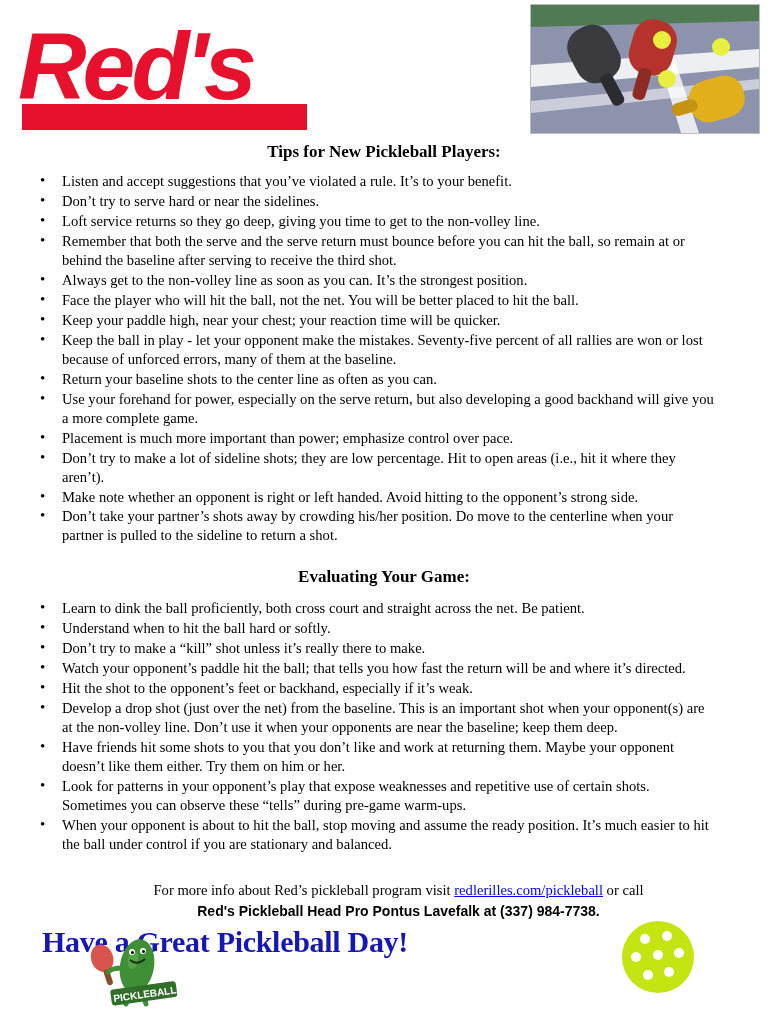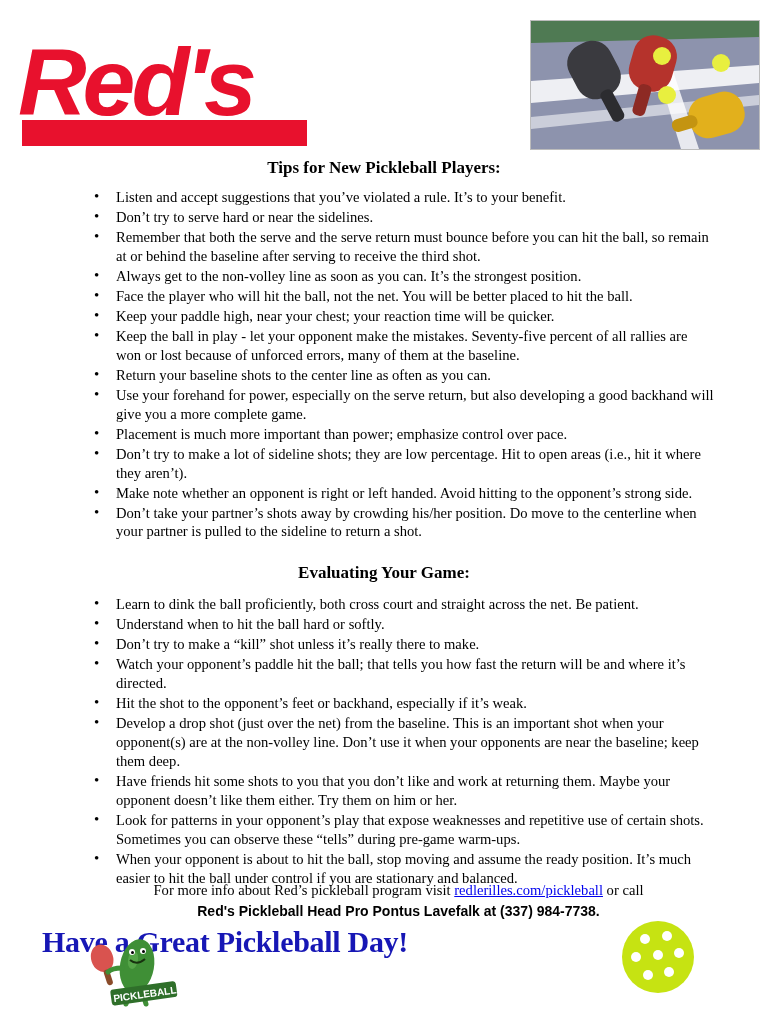--- a/index.html
+++ b/index.html
@@ -13,21 +13,20 @@
     position: relative;
     font-family: "Liberation Serif", serif;
     color: #000000;
     overflow: hidden;
   }
 
   
   .header {
     position: relative;
     height: 140px;
-    margin-top: 16px;
   }
   .logo {
     position: absolute;
     left: 18px;
     top: 16px;
     font-family: "Liberation Sans", sans-serif;
     font-weight: bold;
     font-style: italic;
     font-size: 95px;
     line-height: 100px;
@@ -61,21 +60,21 @@
     text-align: center;
     font-weight: bold;
     font-size: 17px;
     margin: 0 0 10px 0;
   }
   .title-1 { margin-top: 2px; }
   .title-2 { margin-top: 22px; margin-bottom: 12px; }
 
   ul.tips {
     margin: 0;
-    padding: 0 52px 0 116px;
+    padding: 0 52px 0 62px;
     list-style: none;
   }
   ul.tips li {
     position: relative;
     font-size: 14.6px;
     line-height: 1.30;
     margin-bottom: 1px;
     text-align: left;
   }
   ul.tips li::before {
@@ -168,20 +167,21 @@
       <circle cx="136" cy="74" r="9" fill="#e8ef3f"></circle>
       <circle cx="190" cy="42" r="9" fill="#e8ef3f"></circle>
     </svg>
   </div>
 </div>
 
 <div class="section-title title-1">Tips for New Pickleball Players:</div>
 <ul class="tips">
   <li>Listen and accept suggestions that you’ve violated a rule. It’s to your benefit.</li>
   <li>Don’t try to serve hard or near the sidelines.</li>
+  <li>Loft service returns so they go deep, giving you time to get to the non-volley line.</li>
   <li>Remember that both the serve and the serve return must bounce before you can hit the ball, so remain at or behind the baseline after serving to receive the third shot.</li>
   <li>Always get to the non-volley line as soon as you can.  It’s the strongest position.</li>
   <li>Face the player who will hit the ball, not the net. You will be better placed to hit the ball.</li>
   <li>Keep your paddle high, near your chest; your reaction time will be quicker.</li>
   <li>Keep the ball in play - let your opponent make the mistakes. Seventy-five percent of all rallies are won or lost because of unforced errors, many of them at the baseline.</li>
   <li>Return your baseline shots to the center line as often as you can.</li>
   <li>Use your forehand for power, especially on the serve return, but also developing a good backhand will give you a more complete game.</li>
   <li>Placement is much more important than power; emphasize control over pace.</li>
   <li>Don’t try to make a lot of sideline shots; they are low percentage. Hit to open areas (i.e., hit it where they aren’t).</li>
   <li>Make note whether an opponent is right or left handed. Avoid hitting to the opponent’s strong side.</li>

